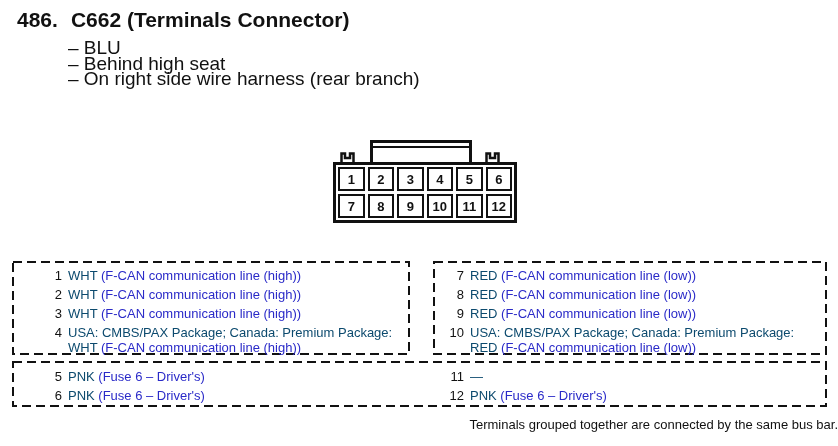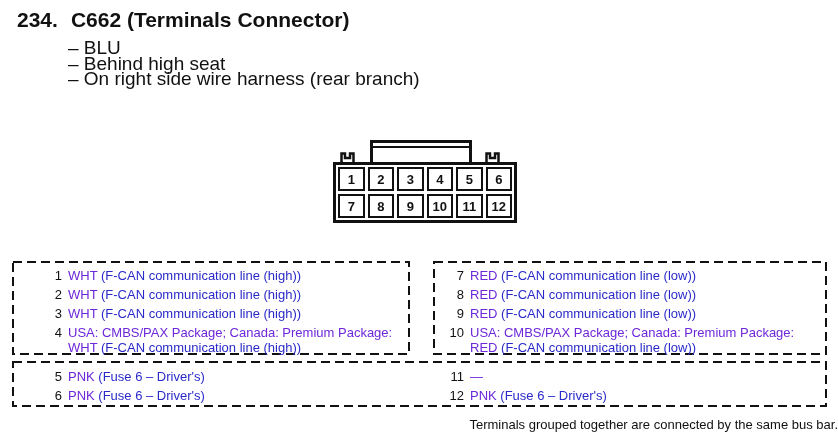--- a/index.html
+++ b/index.html
@@ -29,31 +29,31 @@
   
   .pbox{position:absolute;}
   .pbox svg.dash{position:absolute;left:0;top:0;}
   .pins{position:absolute;font-size:13px;}
   .pin-row{display:flex;line-height:15px;margin-bottom:4px;}
   .pin-num{flex:none;text-align:right;margin-right:6px;}
   .numw-wide .pin-num{width:50px;}
   .numw-narrow .pin-num{width:31px;}
   .pin-text{flex:1;}
   .blue{color:var(--blue,#2a2ac8);}
-  .black{color:#6d28d9;}
+  .black{color:#0c4a6e;}
   
   .caption{position:absolute;left:0;right:0;top:417px;text-align:right;font-size:13px;}
 </style>
 </head>
 <body>
 
 <div class="canvas">
 
   <div class="title">
-    <span class="tnum">234.</span><span>C662 (Terminals Connector)</span>
+    <span class="tnum">486.</span><span>C662 (Terminals Connector)</span>
   </div>
 
   <div class="bullets">
     <div>– BLU</div>
     <div>– Behind high seat</div>
     <div>– On right side wire harness (rear branch)</div>
   </div>
 
   <div class="connector">
     <div class="tab">

